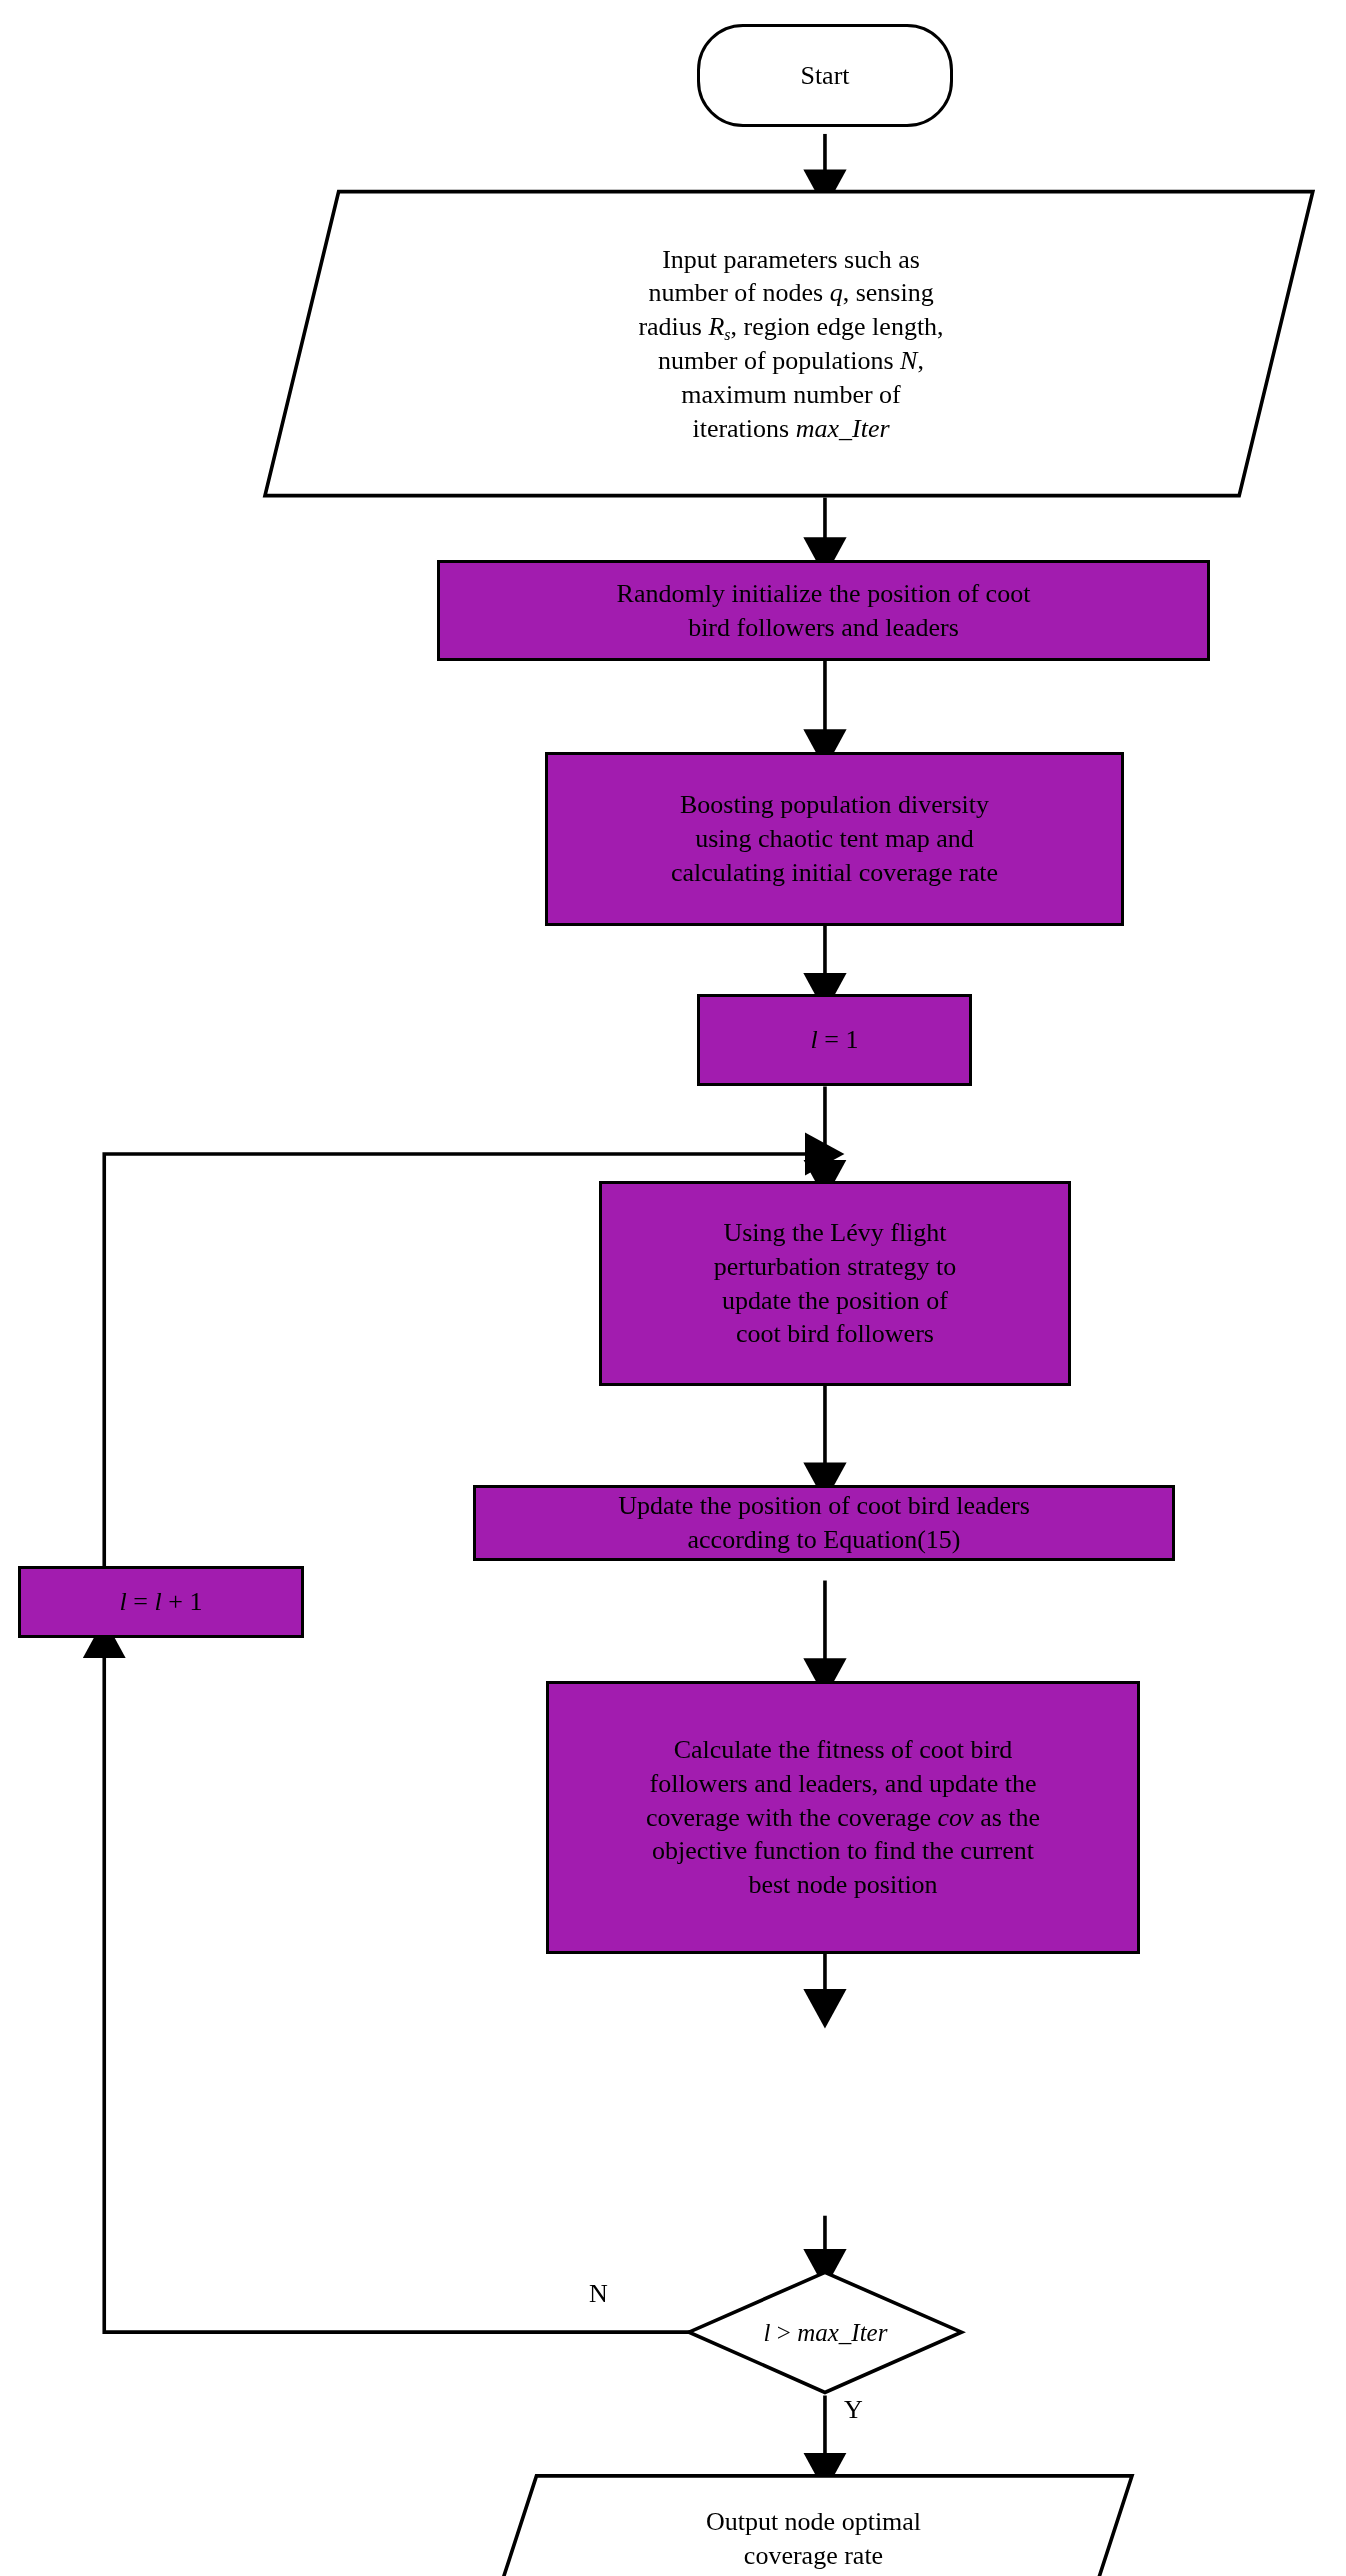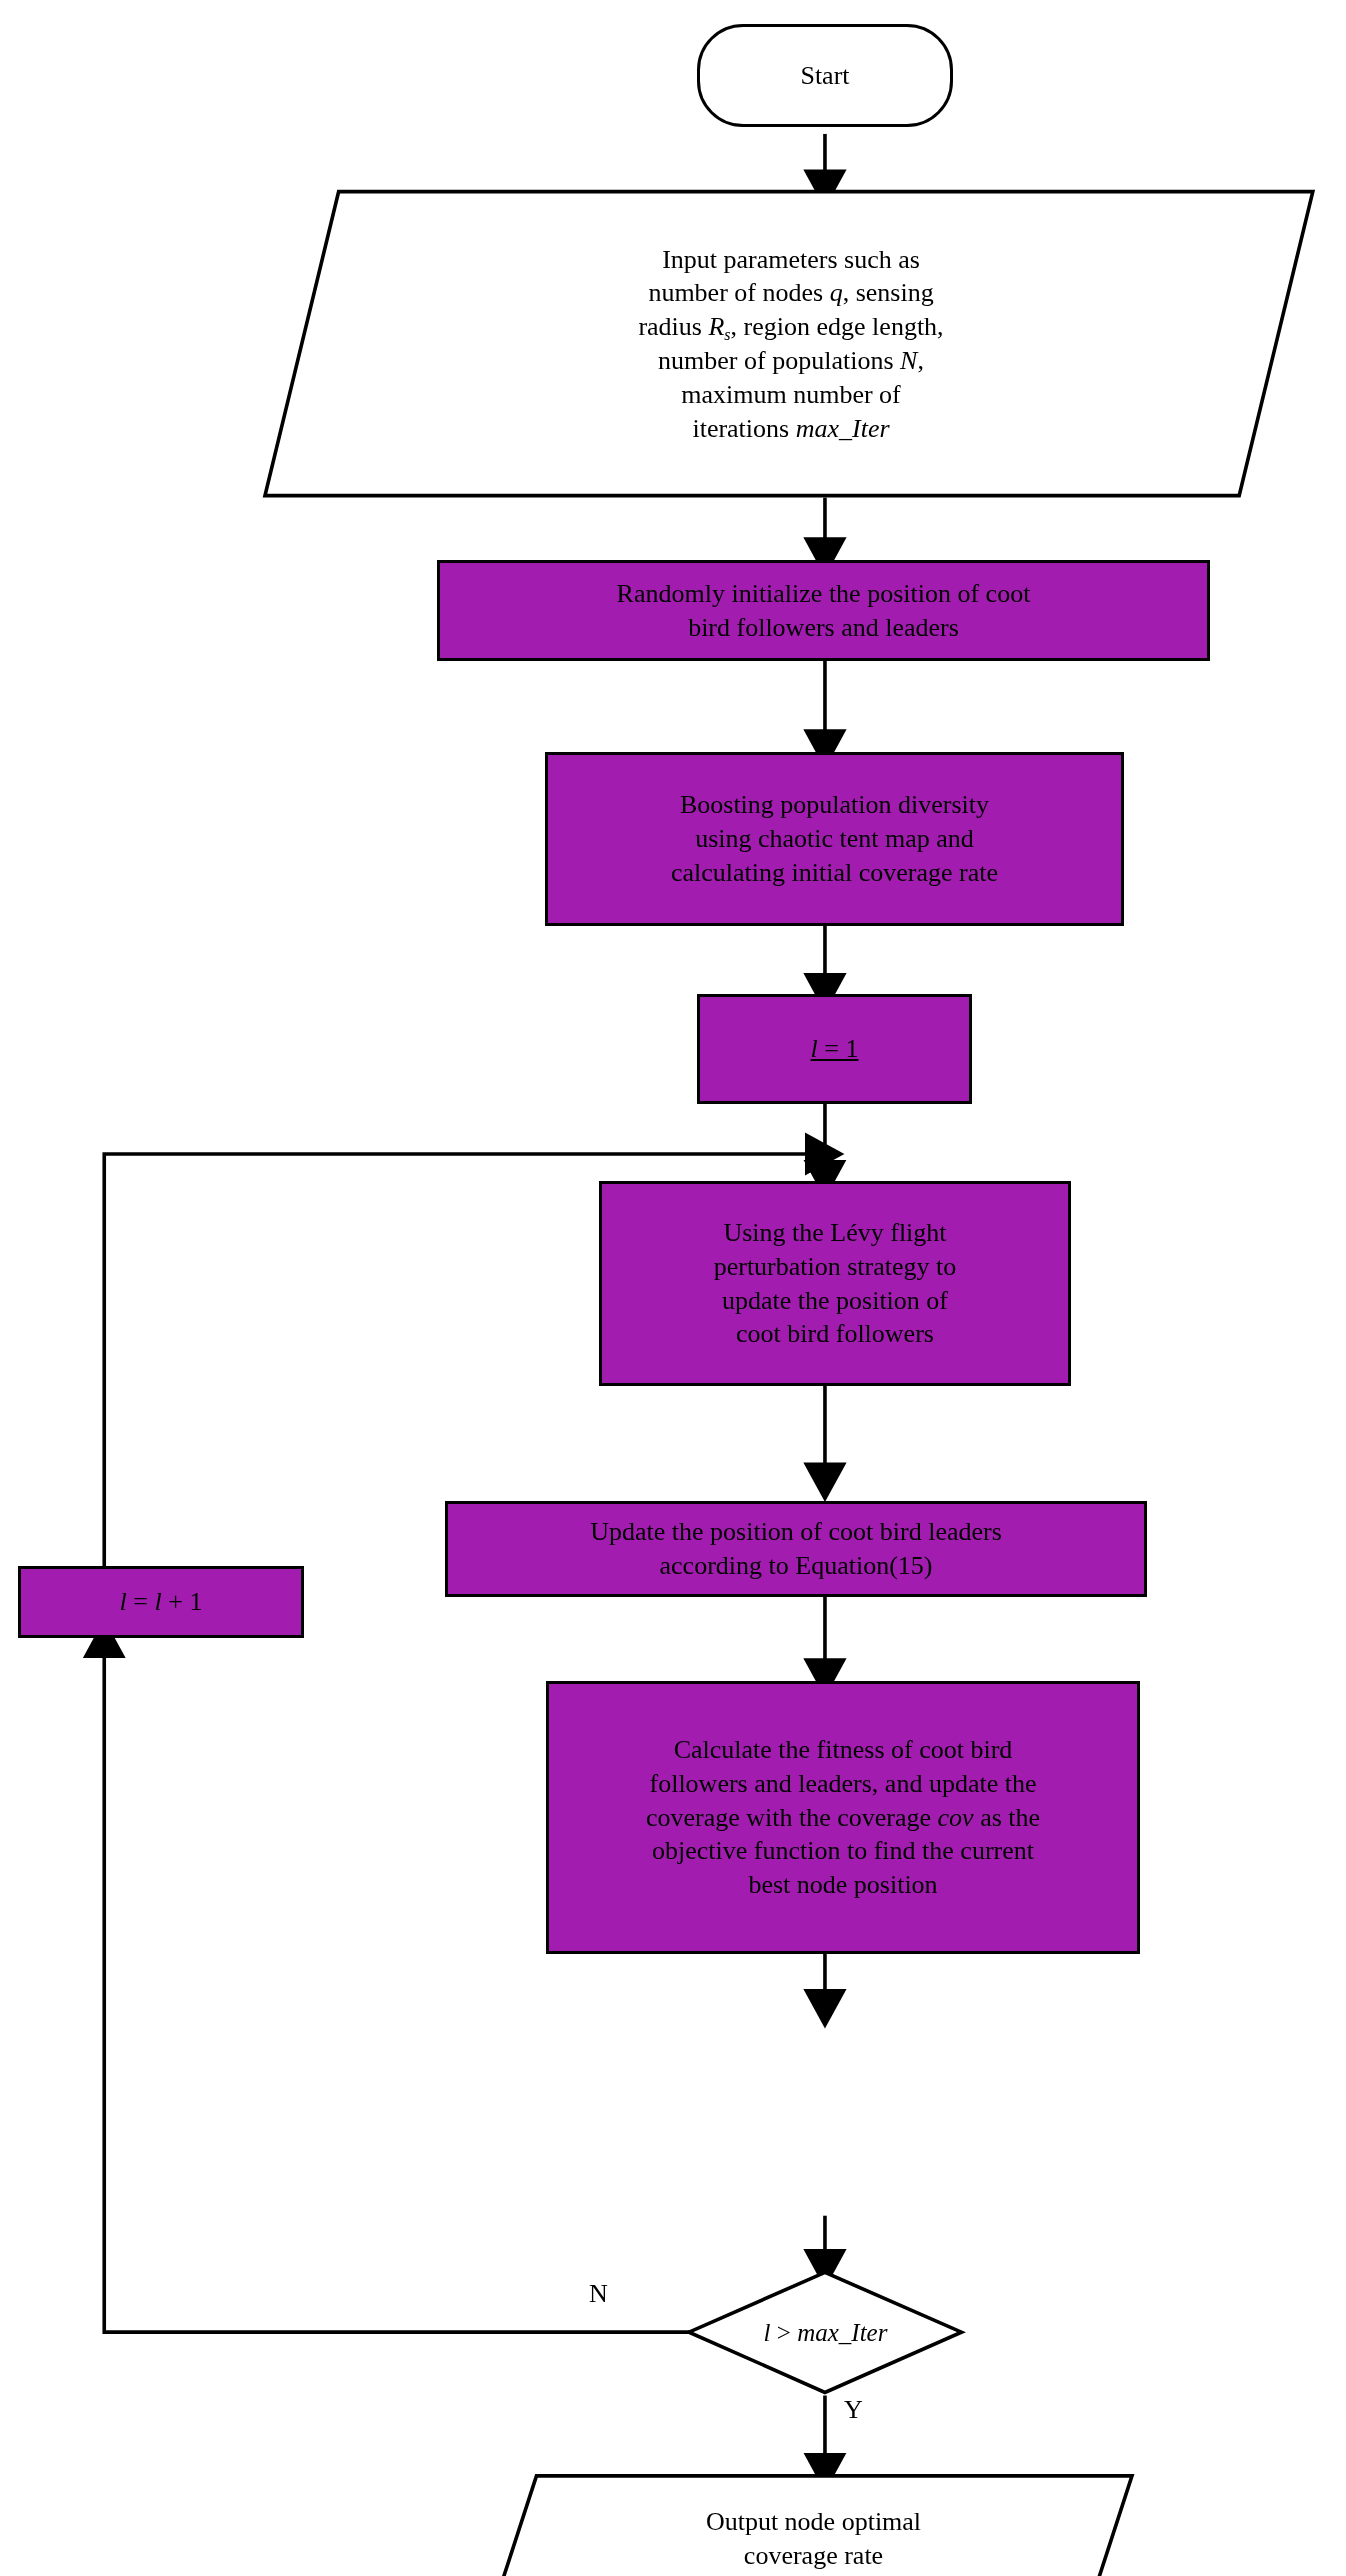--- a/index.html
+++ b/index.html
@@ -86,33 +86,33 @@
       Randomly initialize the position of coot<br>bird followers and leaders
     </div>
   </div>
 
   <div class="node process" style="left:545px;top:752px;width:579px;height:174px;">
     <div class="txt">
       Boosting population diversity<br>using chaotic tent map and<br>calculating initial coverage rate
     </div>
   </div>
 
-  <div class="node process" style="left:697px;top:994px;width:275px;height:110px;text-decoration:underline;">
+  <div class="node process" style="left:697px;top:994px;width:275px;height:92px;">
     <div class="txt">
       <i class="v">l</i> = 1
     </div>
   </div>
 
   <div class="node process" style="left:599px;top:1181px;width:472px;height:205px;">
     <div class="txt">
       Using the Lévy flight<br>perturbation strategy to<br>update the position of<br>coot bird followers
     </div>
   </div>
 
-  <div class="node process" style="left:445px;top:1485px;width:702px;height:96px;margin-top:16px;">
+  <div class="node process" style="left:473px;top:1485px;width:702px;height:76px;">
     <div class="txt">
       Update the position of coot bird leaders<br>according to Equation(15)
     </div>
   </div>
 
   <div class="node process" style="left:546px;top:1681px;width:594px;height:273px;">
     <div class="txt">
       Calculate the fitness of coot bird<br>
       followers and leaders, and update the<br>
       coverage with the coverage <i class="v">cov</i> as the<br>

